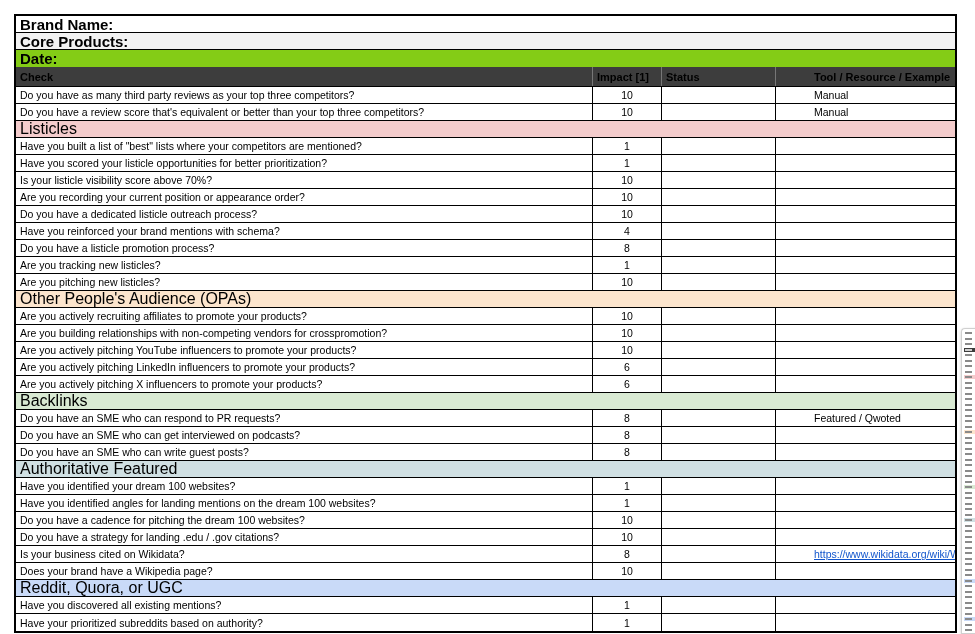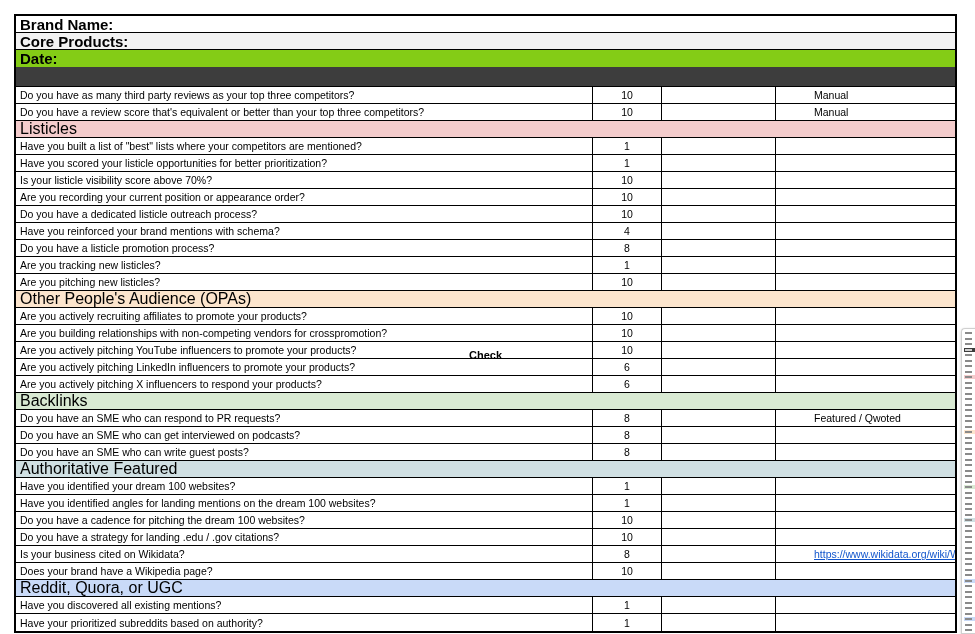--- a/index.html
+++ b/index.html
@@ -9,21 +9,21 @@
     font-family:"Liberation Sans","DejaVu Sans",sans-serif;
   }
   .sheet{
     position:absolute;left:14px;top:14px;width:943px;
     border:2px solid #000;box-sizing:border-box;background:#fff;
   }
   .row{display:flex;box-sizing:border-box;border-bottom:1px solid #000;background:#fff;}
   .row:last-child{border-bottom:none;}
   .info-row{height:17px;align-items:center;}
   .info-row .label{font-size:15px;font-weight:bold;padding-left:4px;color:#000;}
-  .header-row{height:20px;background:#3d3d3d;color:#fff;align-items:center;flex-direction:column;}
+  .header-row{height:20px;background:#3d3d3d;color:#fff;align-items:center;}
   .header-row .cell{font-size:11px;font-weight:bold;}
   .section-row{height:17px;align-items:center;}
   .section-row .label{font-size:16px;font-weight:normal;padding-left:4px;color:#000;}
   .data-row{height:17px;align-items:center;}
   .cell{box-sizing:border-box;height:100%;display:flex;align-items:center;
         padding:0 4px;overflow:hidden;white-space:nowrap;font-size:10.5px;color:#000;}
   .c-check{flex:0 0 576px;}
   .c-impact{flex:0 0 69px;justify-content:center;border-left:1px solid #000;}
   .c-status{flex:0 0 114px;border-left:1px solid #000;}
   .c-tool{flex:1 1 auto;border-left:1px solid #000;padding-left:38px;}
@@ -151,21 +151,21 @@
         <div class="cell c-status"></div>
         <div class="cell c-tool"></div>
       </div>
       <div class="row data-row">
         <div class="cell c-check">Are you actively pitching LinkedIn influencers to promote your products?</div>
         <div class="cell c-impact">6</div>
         <div class="cell c-status"></div>
         <div class="cell c-tool"></div>
       </div>
       <div class="row data-row">
-        <div class="cell c-check">Are you actively pitching X influencers to respond your products?</div>
+        <div class="cell c-check">Are you actively pitching X influencers to promote your products?</div>
         <div class="cell c-impact">6</div>
         <div class="cell c-status"></div>
         <div class="cell c-tool"></div>
       </div>
       <div class="row section-row" style="background: rgb(217, 234, 211);">
         <div class="label">Backlinks</div>
       </div>
       <div class="row data-row">
         <div class="cell c-check">Do you have an SME who can respond to PR requests?</div>
         <div class="cell c-impact">8</div>

